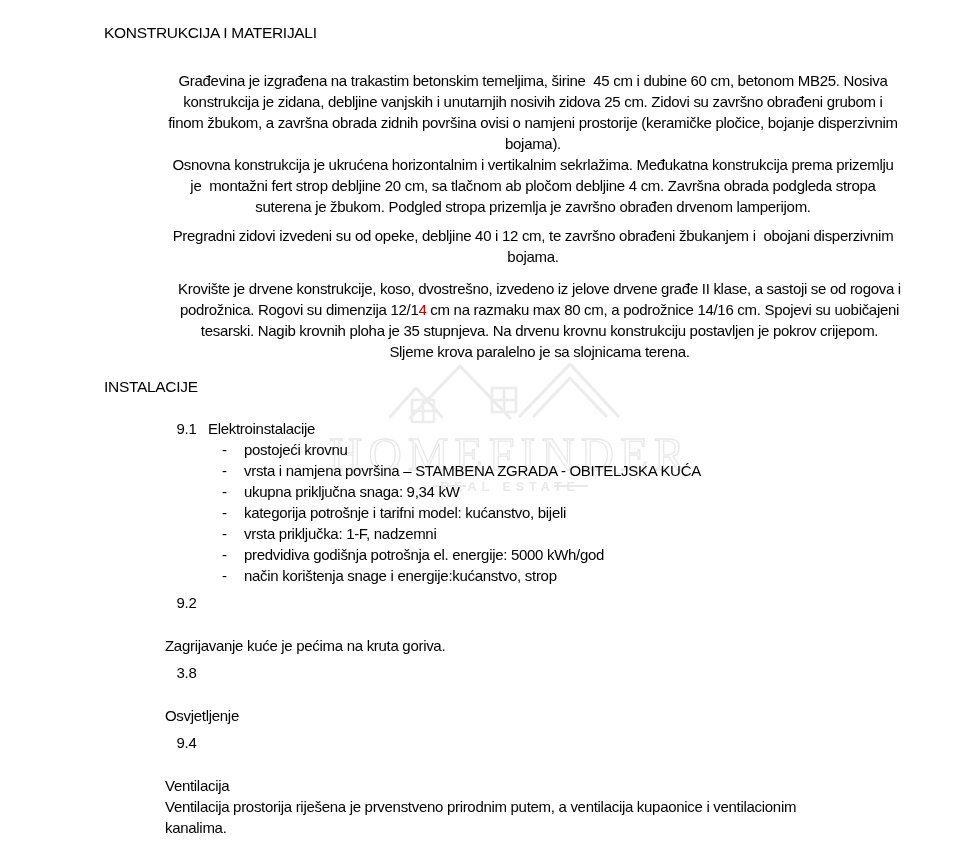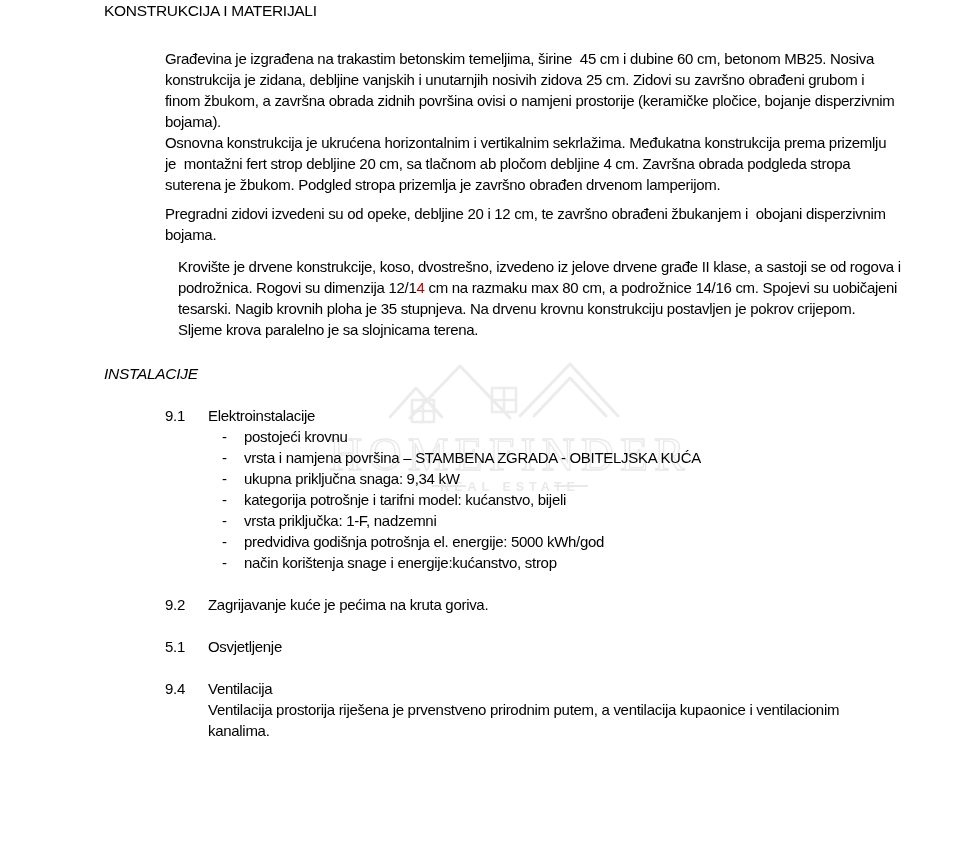--- a/index.html
+++ b/index.html
@@ -13,40 +13,40 @@
     font-size:15px;
     line-height:21px;
     letter-spacing:-0.3px;
   }
   .watermark {
     position:absolute;
     left:320px; top:352px;
     width:380px; height:150px;
     pointer-events:none;
   }
-  .content { position:relative; }
+  .content { position:relative; padding-top:22px; }
   h1.sec-title {
     margin:0 0 0 104px;
     font-size:15.5px;
     font-weight:normal;
     line-height:21px;
   }
-  h1.sec-title.instalacije { margin-top:23px;font-style:italic; }
+  h1.sec-title.instalacije { margin-top:14px; }
   .main-block {
     margin:27px 0 0 165px;
     width:736px;
   }
-  .main-block p { margin:0; white-space:pre-wrap; }
+  .main-block p { margin:0; white-space:pre-wrap;text-align:center; }
   .main-block p.gap-s { margin-top:8px; }
   .main-block p.gap-m { margin-top:11px;margin-left:13px; }
   .red-char { color:#c00000; }
   .subsections { margin:21px 0 0 165px; width:745px; }
   .subsection { display:flex; }
-  .subsection + .subsection { margin-top:21px; }
-  .sub-num { width:43px; flex:0 0 43px; }
+  .subsection + .subsection { margin-top:6px;flex-direction:column; }
+  .sub-num { width:43px; flex:0 0 43px;text-align:center; }
   .sub-content { flex:1; max-width:690px; }
   .sub-title { }
   .sub-body { white-space:pre-wrap; }
   .bullet-row { display:flex; }
   .bullet-dash { width:36px; flex:0 0 36px; padding-left:14px; box-sizing:border-box; }
   .bullet-text { flex:1; white-space:pre-wrap; }
 </style>
 </head>
 <body>
 
@@ -82,21 +82,21 @@
     <text x="190" y="139" text-anchor="middle" font-family="'Liberation Sans', sans-serif" font-size="12.5" font-weight="bold" letter-spacing="5" fill="#e9e9e9">REAL ESTATE</text>
   </svg>
 
   <div class="content">
 
     <h1 class="sec-title">KONSTRUKCIJA I MATERIJALI</h1>
 
     <div class="main-block">
       <p>Građevina je izgrađena na trakastim betonskim temeljima, širine  45 cm i dubine 60 cm, betonom MB25. Nosiva konstrukcija je zidana, debljine vanjskih i unutarnjih nosivih zidova 25 cm. Zidovi su završno obrađeni grubom i finom žbukom, a završna obrada zidnih površina ovisi o namjeni prostorije (keramičke pločice, bojanje disperzivnim bojama).</p>
       <p>Osnovna konstrukcija je ukrućena horizontalnim i vertikalnim sekrlažima. Međukatna konstrukcija prema prizemlju je  montažni fert strop debljine 20 cm, sa tlačnom ab pločom debljine 4 cm. Završna obrada podgleda stropa suterena je žbukom. Podgled stropa prizemlja je završno obrađen drvenom lamperijom.</p>
-      <p class="gap-s">Pregradni zidovi izvedeni su od opeke, debljine 20 i 12 cm, te završno obrađeni žbukanjem i  obojani disperzivnim bojama.</p>
+      <p class="gap-s">Pregradni zidovi izvedeni su od opeke, debljine 40 i 12 cm, te završno obrađeni žbukanjem i  obojani disperzivnim bojama.</p>
       <p class="gap-m"><span>Krovište je drvene konstrukcije, koso, dvostrešno, izvedeno iz jelove drvene građe II klase, a sastoji se od rogova i podrožnica. Rogovi su dimenzija 12/1</span><span class="red-char">4</span><span> cm na razmaku max 80 cm, a podrožnice 14/16 cm. Spojevi su uobičajeni tesarski. Nagib krovnih ploha je 35 stupnjeva. Na drvenu krovnu konstrukciju postavljen je pokrov crijepom. Sljeme krova paralelno je sa slojnicama terena.</span></p>
     </div>
 
     <h1 class="sec-title instalacije">INSTALACIJE</h1>
 
     <div class="subsections">
 
       <div class="subsection">
         <div class="sub-num">9.1</div>
         <div class="sub-content">
@@ -133,21 +133,21 @@
       </div>
 
       <div class="subsection">
         <div class="sub-num">9.2</div>
         <div class="sub-content">
           <div class="sub-body">Zagrijavanje kuće je pećima na kruta goriva.</div>
         </div>
       </div>
 
       <div class="subsection">
-        <div class="sub-num">5.1</div>
+        <div class="sub-num">3.8</div>
         <div class="sub-content">
           <div class="sub-title">Osvjetljenje</div>
         </div>
       </div>
 
       <div class="subsection">
         <div class="sub-num">9.4</div>
         <div class="sub-content">
           <div class="sub-title">Ventilacija</div>
           <div class="sub-body">Ventilacija prostorija riješena je prvenstveno prirodnim putem, a ventilacija kupaonice i ventilacionim kanalima.</div>

